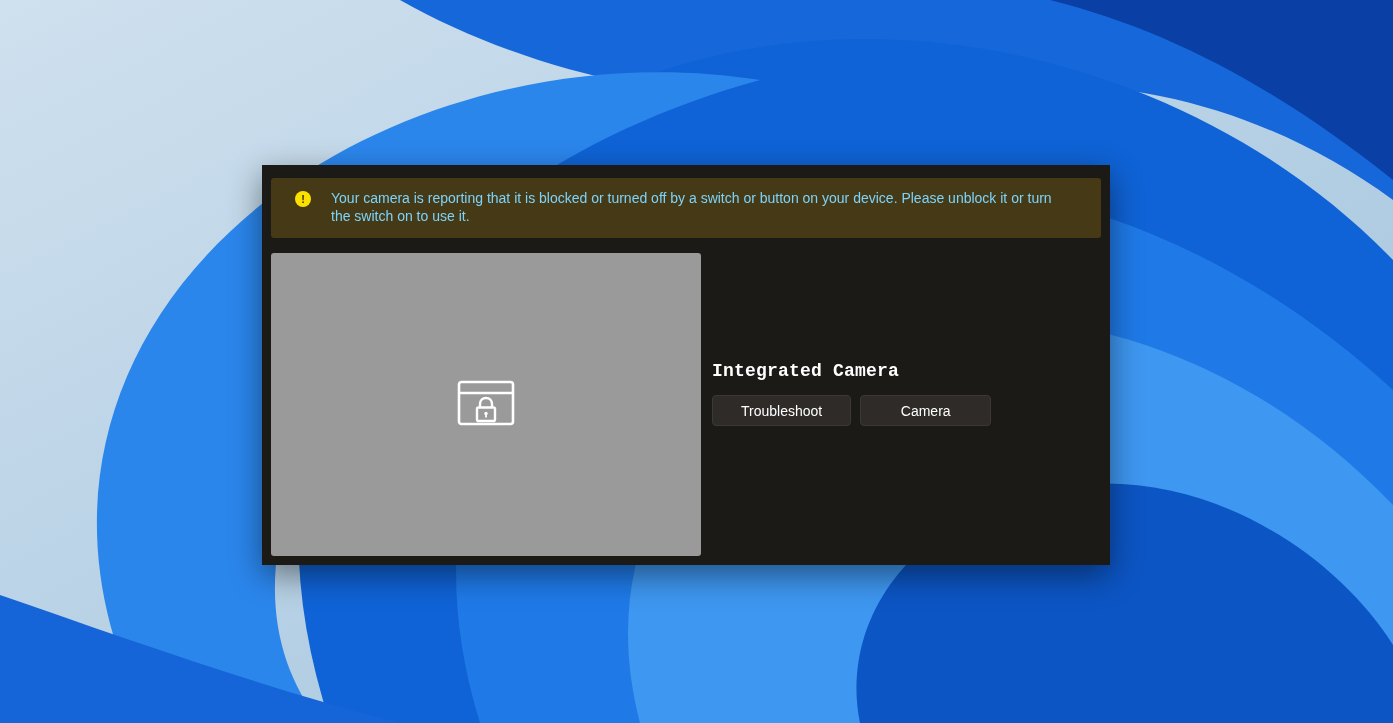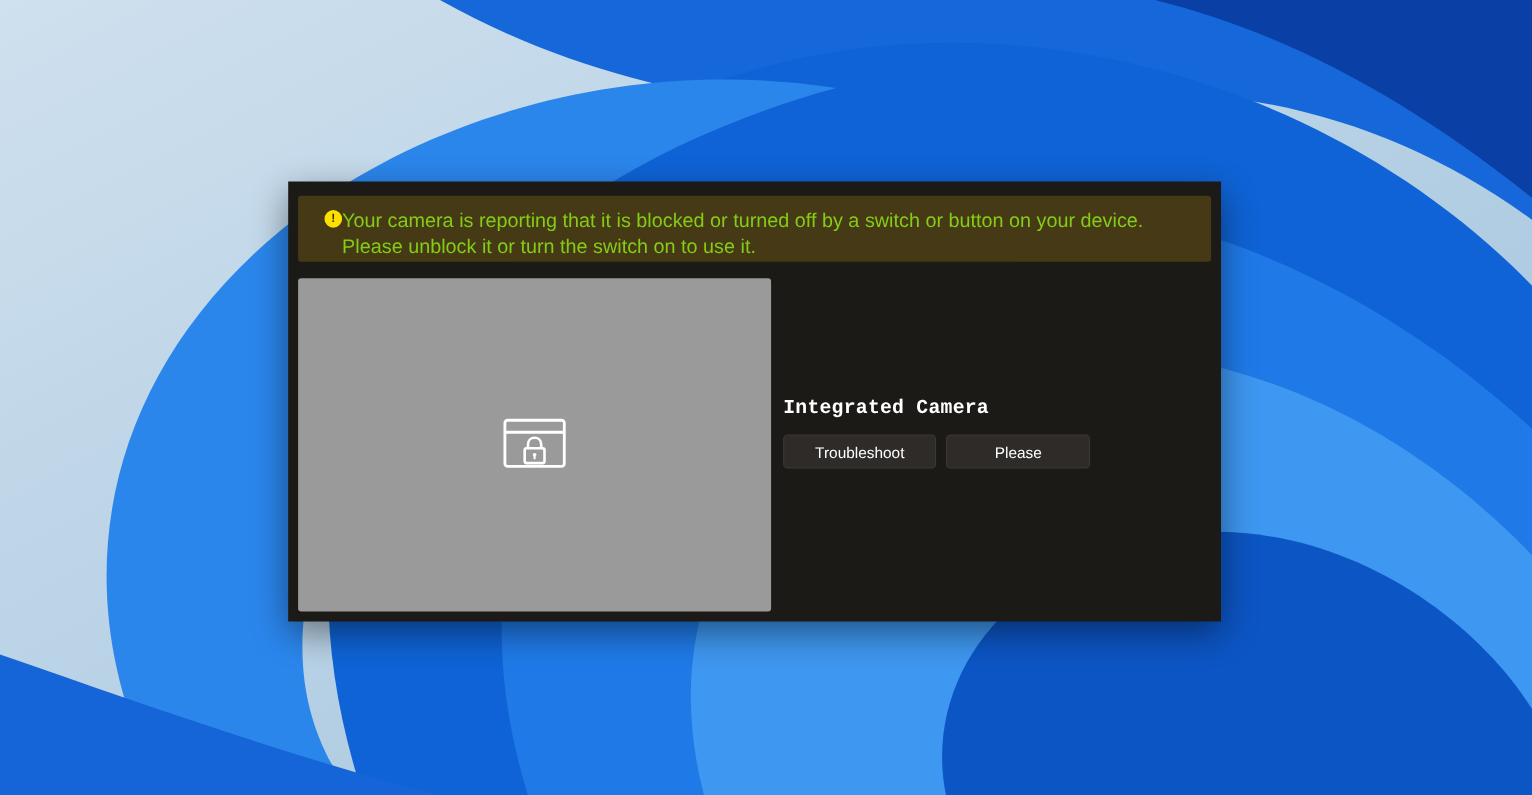--- a/index.html
+++ b/index.html
@@ -45,22 +45,23 @@
     border-radius: 50%;
     background: #fce100;
     color: #3c3100;
     font-size: 11px;
     font-weight: bold;
     line-height: 16px;
     text-align: center;
     margin-top: 2px;
   }
   .warning-text {
-    color: #84cc16;
-    font-size: 18px;
+    margin-left: 20px;
+    color: #7dd3fc;
+    font-size: 14px;
     line-height: 1.32;
     max-width: 758px;
   }
 
   
   .camera-preview {
     position: absolute;
     left: 9px; top: 88px;
     width: 430px; height: 303px;
     background: #9a9a9a;
@@ -148,18 +149,18 @@
         <rect x="20" y="27.5" width="18" height="13.5" rx="1.6" fill="#9a9a9a" stroke="#ffffff" stroke-width="2.4"></rect>
         <circle cx="29" cy="33.5" r="1.7" fill="#ffffff"></circle>
         <line x1="29" y1="34.5" x2="29" y2="37.5" stroke="#ffffff" stroke-width="1.8"></line>
       </svg>
     </div>
 
     <div class="device-panel">
       <div class="device-name">Integrated Camera</div>
       <div class="action-row">
         <button class="action-button">Troubleshoot</button>
-        <button class="action-button">Please</button>
+        <button class="action-button">Camera</button>
       </div>
     </div>
 
   </div>
 </div>
 
 </body></html>

